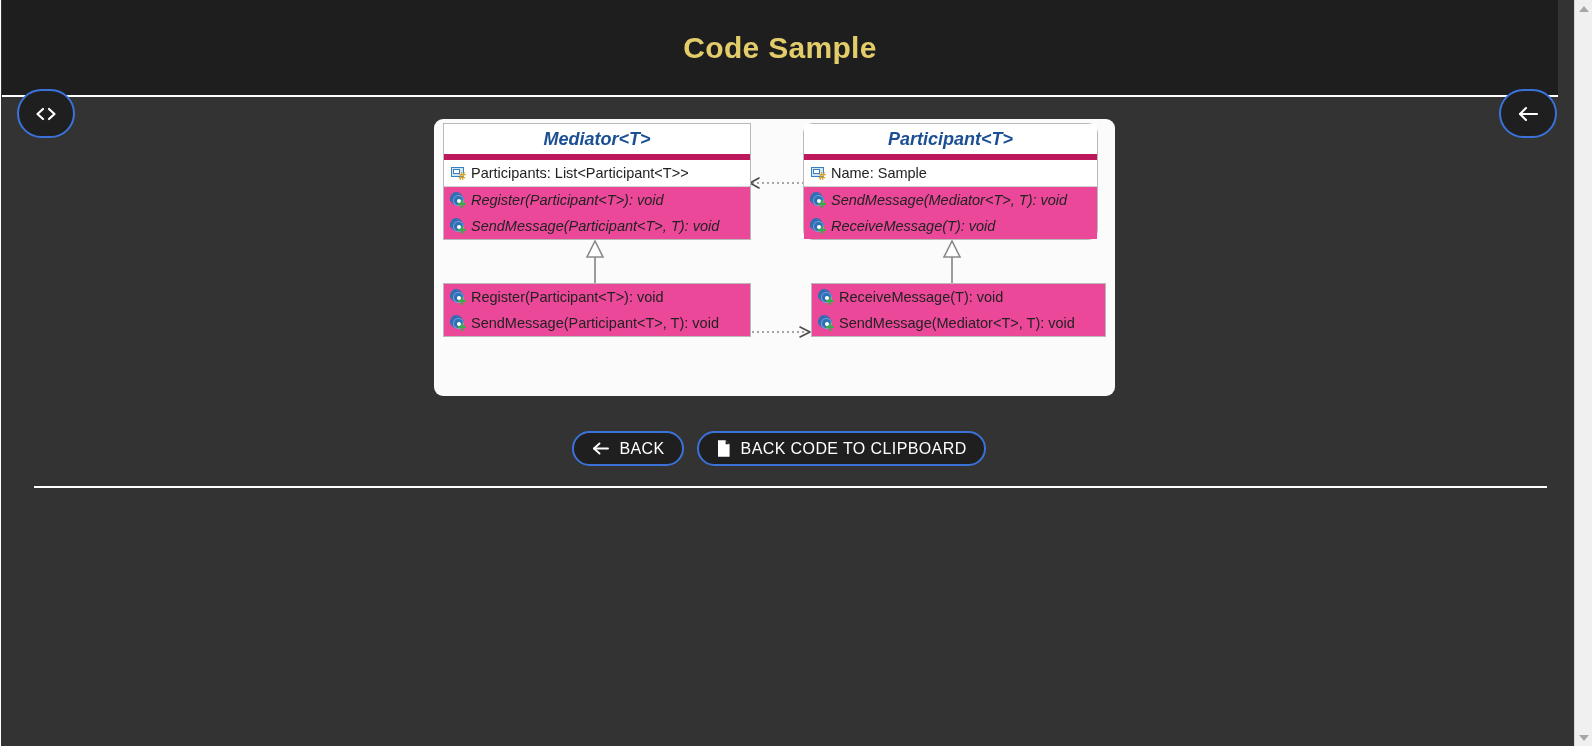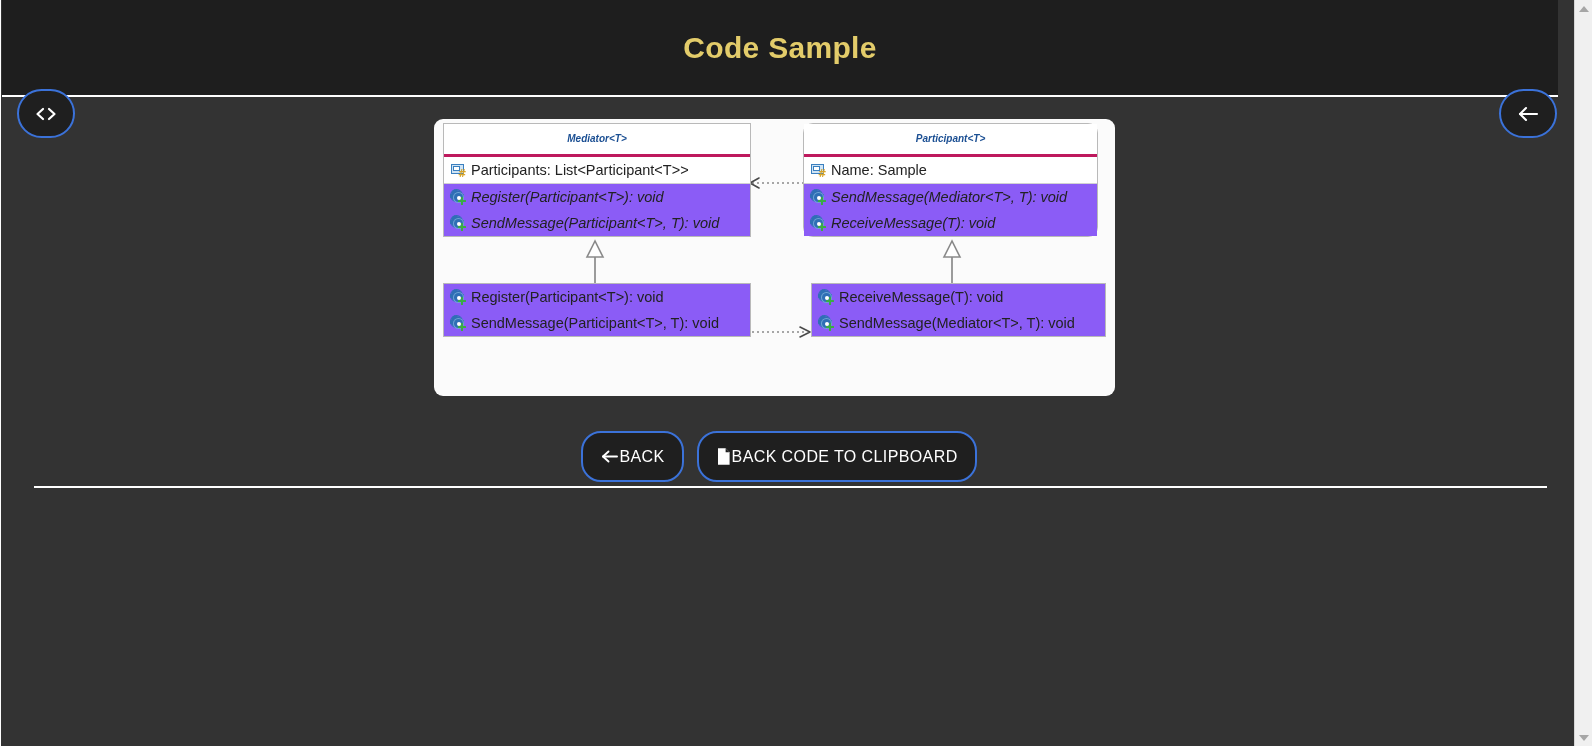--- a/index.html
+++ b/index.html
@@ -90,41 +90,41 @@
 
   .uml-box {
     position: absolute;
     background: #f1f1f1;
     border: 1px solid #b9b9b9;
     box-sizing: border-box;
     z-index: 5;
   }
   .uml-title {
     background: #ffffff;
-    border-bottom: 3px solid #be185d;
+    border-bottom: 6px solid #be185d;
     text-align: center;
     color: #1b4f93;
-    font-size: 10px;
+    font-size: 18px;
     font-weight: bold;
     line-height: 30px;
     height: 30px;
     white-space: nowrap;
     overflow: hidden;
   }
   .uml-title.italic { font-style: italic; }
 
   .uml-section {
     padding: 0;
   }
   .uml-section.attrs {
     background: #ffffff;
     border-bottom: 1px solid #d2d2d2;
   }
   .uml-section.ops {
-    background: #8b5cf6;
+    background: #ec4899;
     text-align: right;
   }
   .uml-row {
     display: flex;
     align-items: center;
     height: 26px;
     padding: 0 4px 0 7px;
     color: #222222;
     font-size: 14.5px;
     white-space: nowrap;
@@ -229,25 +229,25 @@
     display: flex;
     justify-content: center;
     align-items: center;
     gap: 13px;
   }
   .btn {
     background: #1f1f1f;
     border: 2px solid #3b72d9;
     border-radius: 20px;
     color: #ffffff;
-    height: 51px;
+    height: 35px;
     padding: 6px 17px;
     display: inline-flex;
     align-items: center;
-    gap: 0;
+    gap: 9px;
     font-size: 16px;
     letter-spacing: 0.4px;
     cursor: pointer;
     box-sizing: border-box;
     font-family: "Liberation Sans", sans-serif;
   }
   .btn svg { display: block; }
 
   .divider {
     position: absolute;

